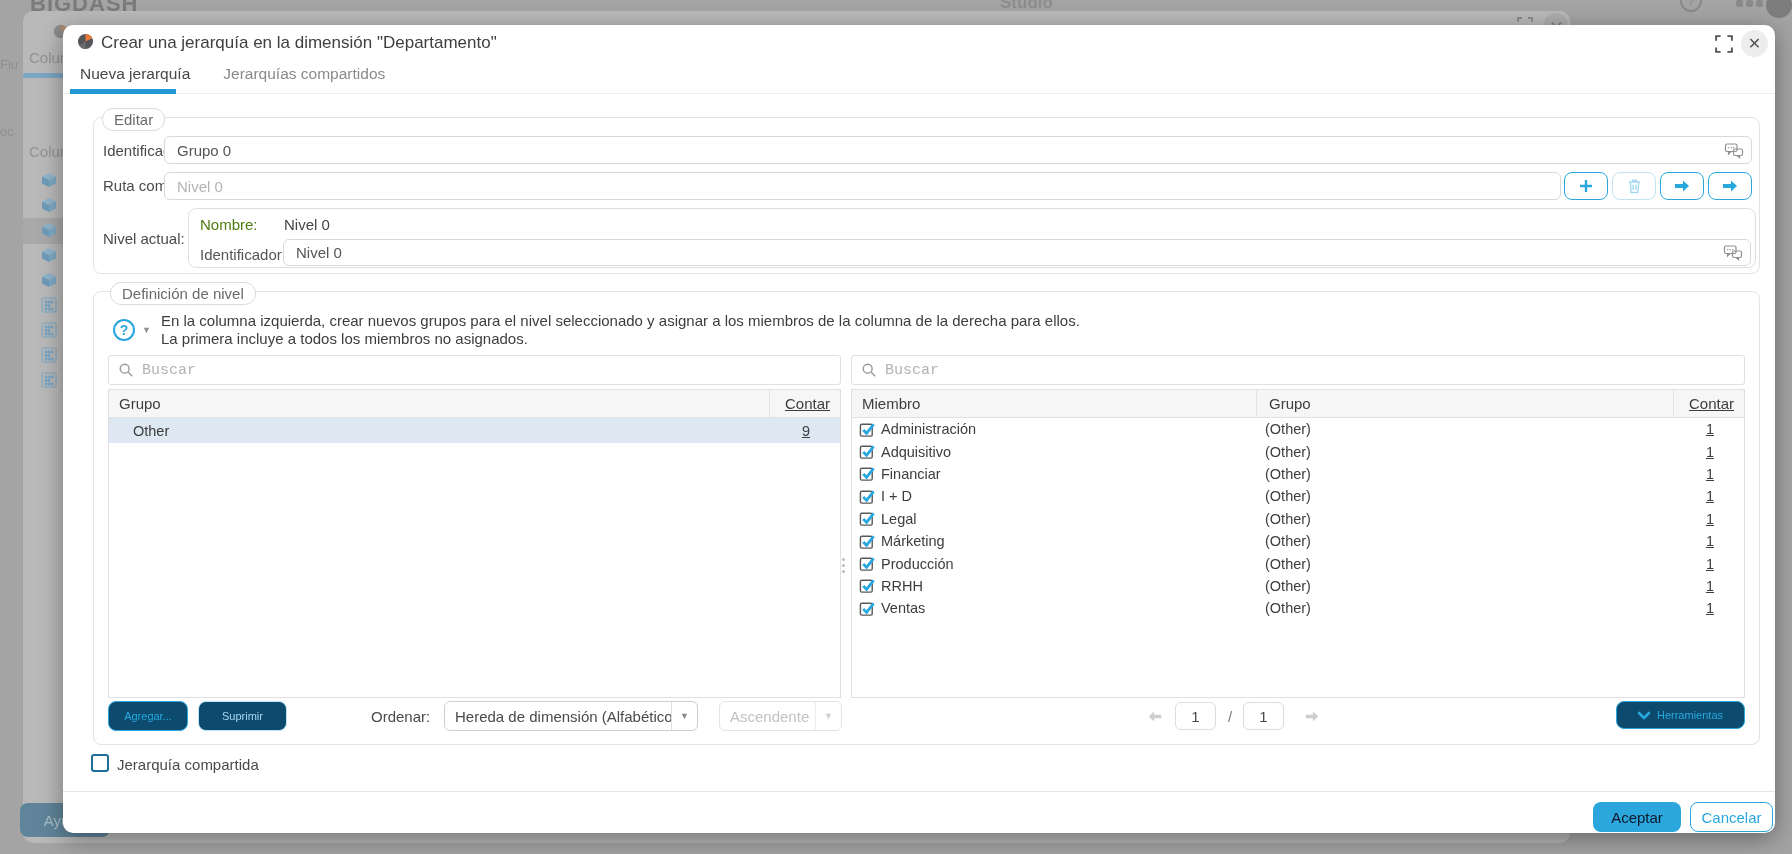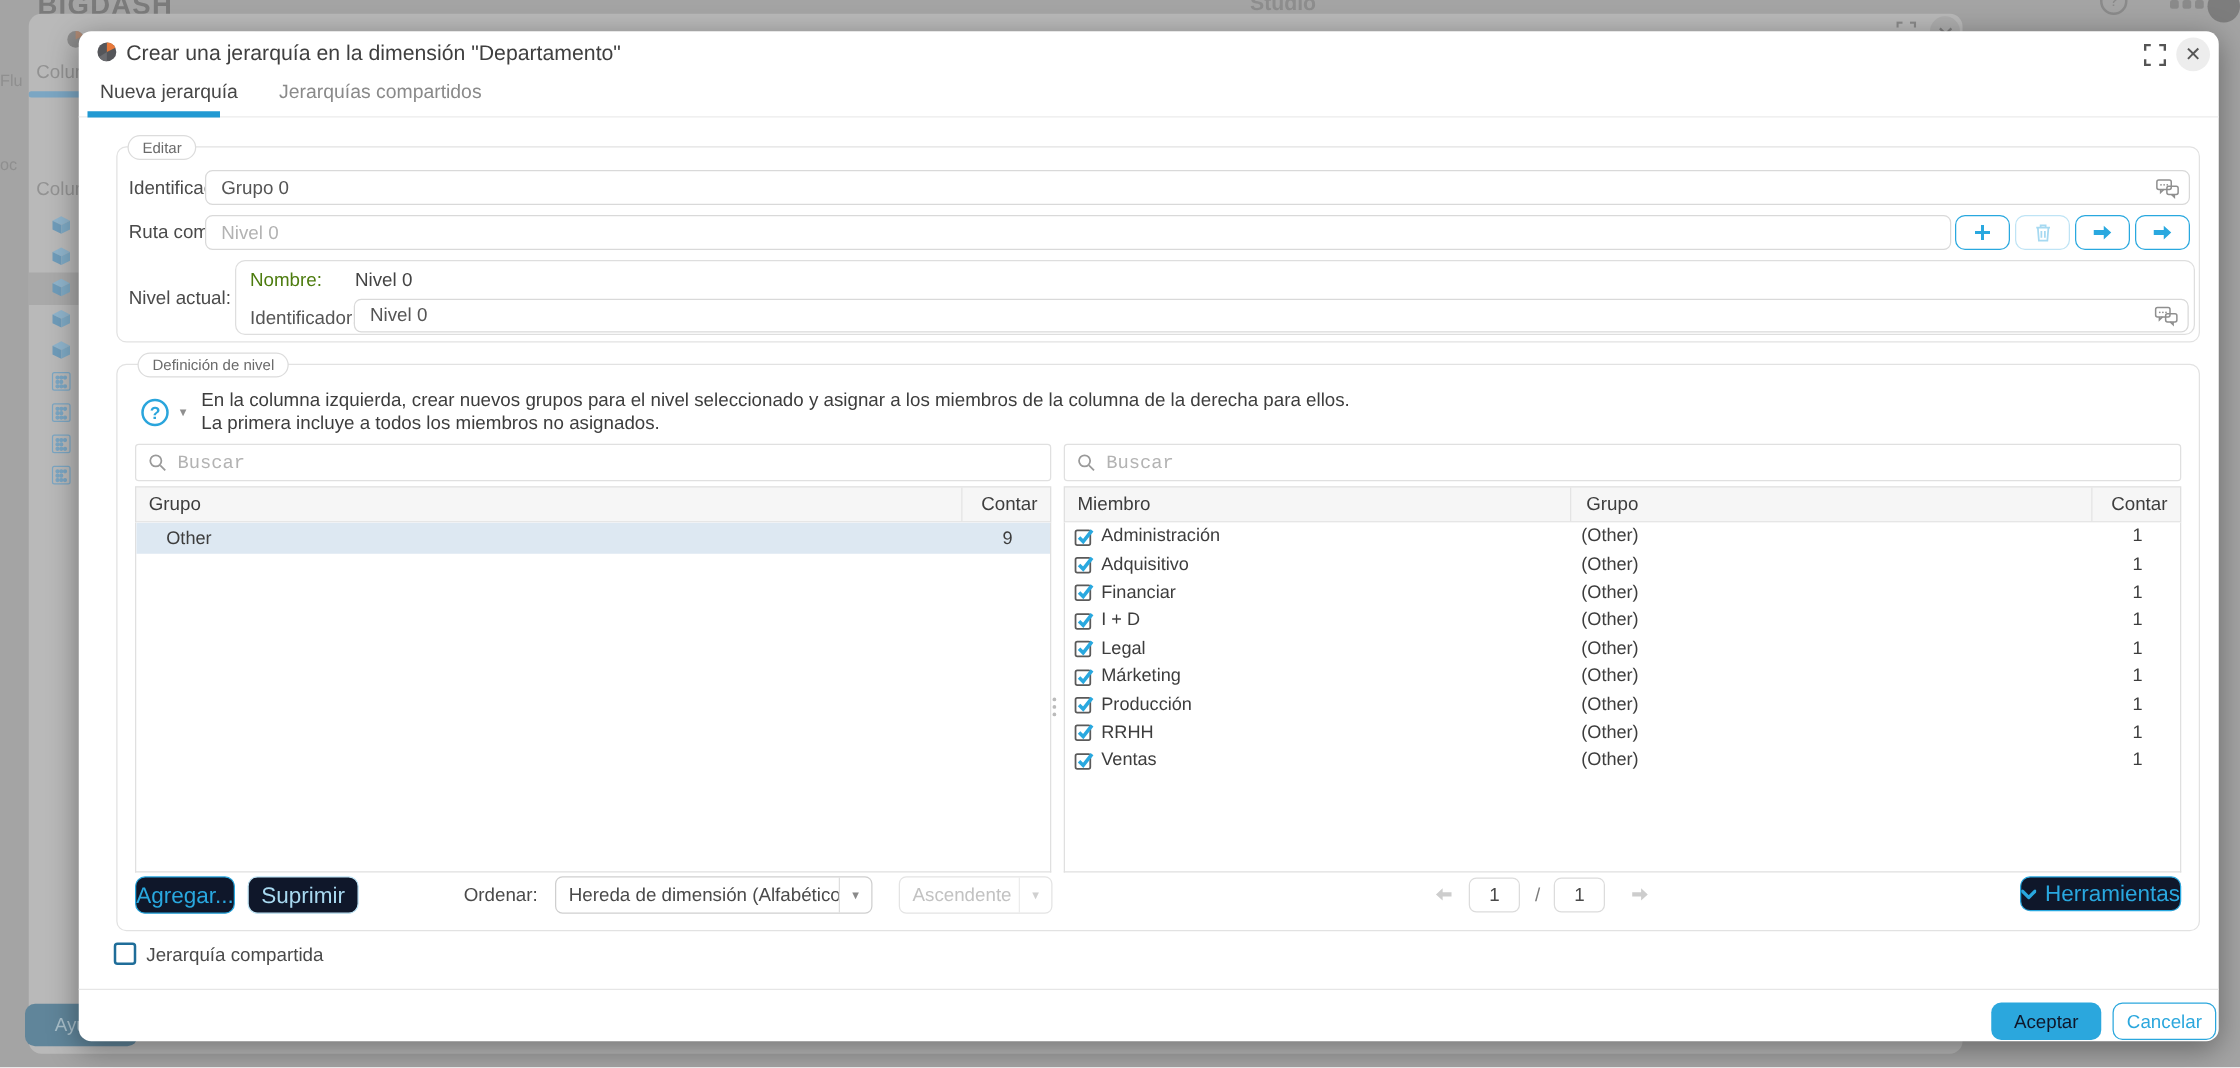--- a/index.html
+++ b/index.html
@@ -36,49 +36,49 @@
   .dlg-close { left:1678px; top:5px; width:27px; height:27px; border-radius:50%; background:#ededed; color:#555;
                font-size:16px; display:flex; align-items:center; justify-content:center; cursor:pointer; }
   .tab { font-size:15.5px; color:#8a8a8a; cursor:pointer; }
   .tab.active { color:#474747; }
   .tabs { left:17px; top:40px; display:flex; gap:33px; }
   .tab-underline { left:7px; top:64px; width:106px; height:5px; background:#2199d2; }
   .tab-line { left:0; top:68px; width:1712px; height:1px; background:#ececec; }
 
   .fieldset { border:1px solid #e2e2e2; border-radius:8px; }
   .legend { position:absolute; top:-10px; left:8px; background:#fff; border:1px solid #dcdcdc; border-radius:11px;
-            padding:2px 11px; font-size:12px; color:#6a6a6a; white-space:nowrap; }
+            padding:2px 11px; font-size:15px; color:#6a6a6a; white-space:nowrap; }
 
   .lbl { font-size:15px; color:#4a4a4a; white-space:nowrap; }
   .input { border:1px solid #d9d9d9; border-radius:6px; background:#fff; font-family:"Liberation Sans",sans-serif;
            font-size:15px; color:#555; padding:0 12px; outline:none; }
   .input::placeholder { color:#b3b3b3; }
   .levelbox { border:1px solid #dedede; border-radius:8px; background:#fff; }
 
   .iconbtn { border:1.5px solid #29a8df; border-radius:8px; background:#fff; display:flex; align-items:center;
              justify-content:center; cursor:pointer; }
   .iconbtn.disabled { border-color:#bfe4f5; cursor:default; }
-  .txtbtn { border:1.5px solid #29a8df; border-radius:8px; background:#0f172a; color:#29a8df; font-size:18px;
+  .txtbtn { border:1.5px solid #29a8df; border-radius:8px; background:#0c4a6e; color:#29a8df; font-size:11px;
             display:flex; align-items:center; justify-content:center; cursor:pointer; gap:7px; }
   .txtbtn.disabled { border-color:#bfe4f5; color:#a8d9f0; cursor:default; }
 
   .help-circle { width:22px; height:22px; border:2px solid #2aa5dc; border-radius:50%; color:#2aa5dc;
                  font-size:14px; font-weight:bold; text-align:center; line-height:18px; }
   .help-caret { font-size:9px; color:#8f8f8f; }
   .help-text { font-size:15px; color:#3d3d3d; line-height:18px; }
 
   .searchbox { border:1px solid #e0e0e0; border-radius:3px; background:#fff; display:flex; align-items:center; }
   .searchbox input { border:none; outline:none; flex:1; font-size:15px; color:#6d28d9; font-family:Liberation Mono, monospace; }
   .searchbox input::placeholder { color:#b3b3b3; }
   .thead { background:#f6f6f6; border:1px solid #e0e0e0; display:flex; align-items:stretch; font-size:15px; color:#3d3d3d; }
   .th { display:flex; align-items:center; }
   .tbody { background:#fff; border:1px solid #e0e0e0; border-top:none; overflow:hidden; }
   .trow { display:flex; align-items:center; font-size:14.5px; color:#3d3d3d; }
   .trow.selected { background:#dde8f2; }
-  .cell-count { text-align:right; }
+  .cell-count { text-align:right;text-decoration:underline; }
 
   .select { border:1px solid #cfcfcf; border-radius:6px; background:#fff; display:flex; align-items:center;
             font-size:15px; color:#4a4a4a; cursor:pointer; }
   .select .sel-label { flex:1; padding:0 10px; white-space:nowrap; overflow:hidden; }
   .select .sel-caret { width:26px; align-self:stretch; display:flex; align-items:center; justify-content:center;
                        border-left:1px solid #dedede; color:#8a8a8a; font-size:9px; }
   .select.disabled { border-color:#e4e4e4; color:#c2c2c2; cursor:default; }
   .select.disabled .sel-caret { color:#d0d0d0; border-left-color:#ececec; }
 
   .pagebox { width:41px; height:28px; border:1px solid #dcdcdc; border-radius:6px; text-align:center;

